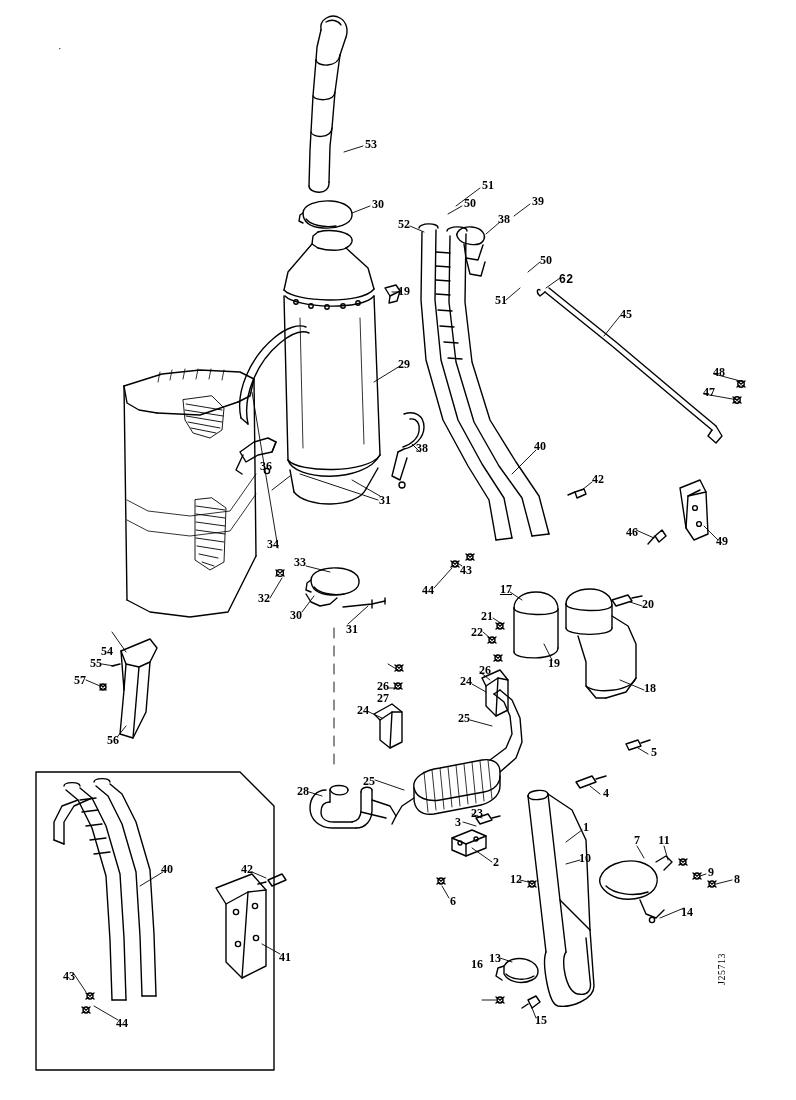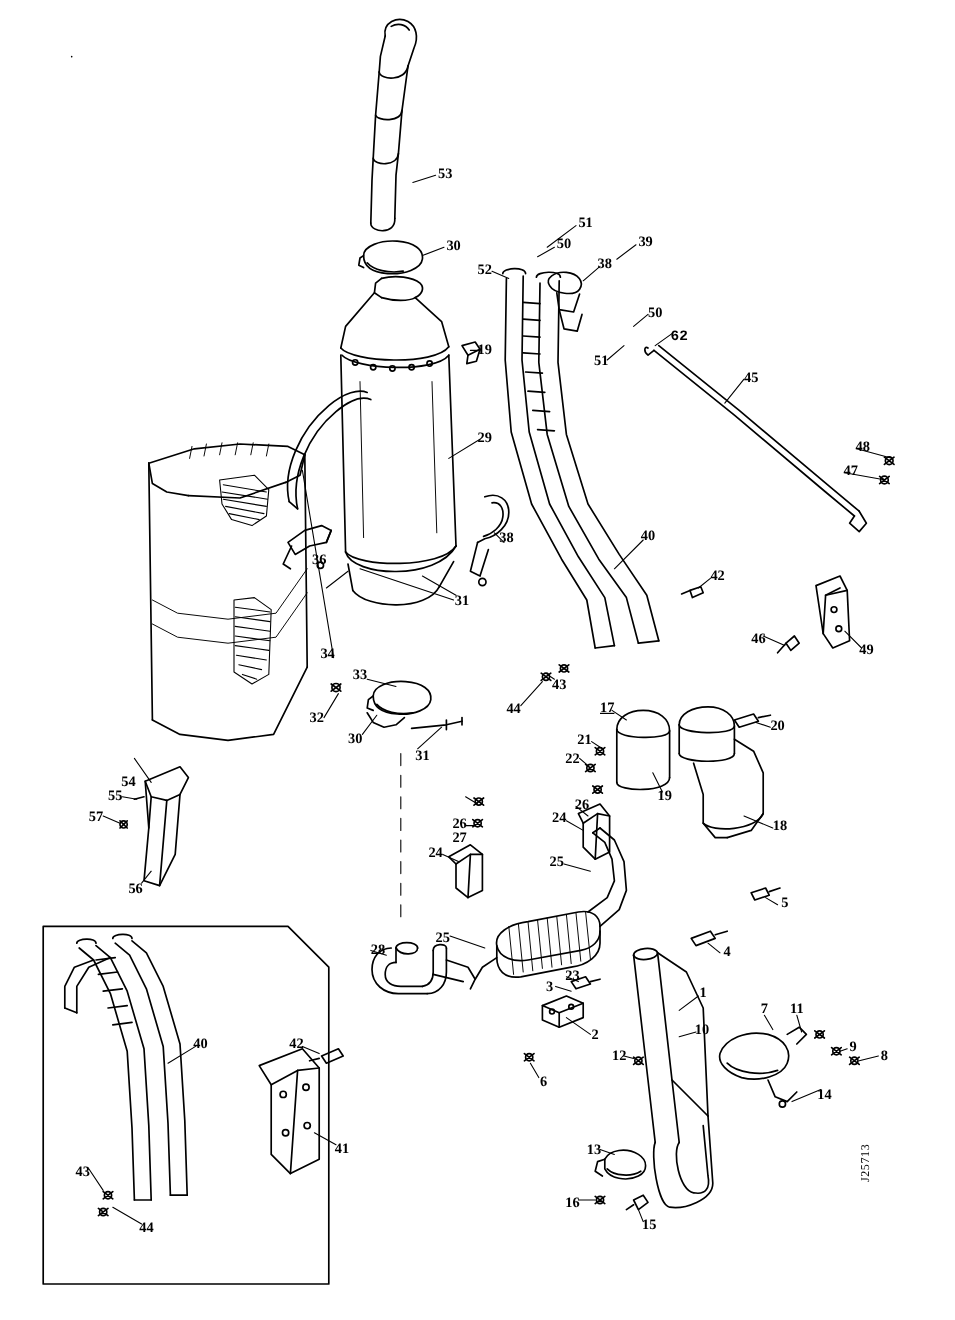--- a/index.html
+++ b/index.html
@@ -457,37 +457,37 @@
       <div class="callout" style="left: 96px; top: 663px;">55</div>
       <div class="callout" style="left: 80px; top: 680px;">57</div>
       <div class="callout" style="left: 113px; top: 740px;">56</div>
       <div class="callout" style="left: 383px; top: 661px; margin-top: 37px;">27</div>
       <div class="callout" style="left: 383px; top: 686px;">26</div>
       <div class="callout" style="left: 485px; top: 670px;">26</div>
       <div class="callout" style="left: 466px; top: 681px;">24</div>
       <div class="callout" style="left: 363px; top: 710px;">24</div>
       <div class="callout" style="left: 464px; top: 718px;">25</div>
       <div class="callout" style="left: 369px; top: 781px;">25</div>
-      <div class="callout" style="left: 303px; top: 791px; margin-left: 12px;">28</div>
+      <div class="callout" style="left: 303px; top: 791px;">28</div>
       <div class="callout" style="left: 654px; top: 752px;">5</div>
       <div class="callout" style="left: 606px; top: 793px;">4</div>
       <div class="callout" style="left: 477px; top: 813px;">23</div>
       <div class="callout" style="left: 458px; top: 822px;">3</div>
       <div class="callout" style="left: 586px; top: 827px;">1</div>
       <div class="callout" style="left: 637px; top: 840px;">7</div>
       <div class="callout" style="left: 664px; top: 840px;">11</div>
       <div class="callout" style="left: 496px; top: 862px;">2</div>
       <div class="callout" style="left: 585px; top: 858px;">10</div>
       <div class="callout" style="left: 711px; top: 872px;">9</div>
       <div class="callout" style="left: 737px; top: 879px;">8</div>
       <div class="callout" style="left: 516px; top: 879px;">12</div>
       <div class="callout" style="left: 453px; top: 901px;">6</div>
       <div class="callout" style="left: 687px; top: 912px;">14</div>
       <div class="callout" style="left: 495px; top: 958px;">13</div>
-      <div class="callout" style="left: 477px; top: 1002px; text-align: right;">16</div>
+      <div class="callout" style="left: 477px; top: 964px; text-align: right;">16</div>
       <div class="callout" style="left: 541px; top: 1020px;">15</div>
       <div class="callout" style="left: 167px; top: 869px;">40</div>
       <div class="callout" style="left: 247px; top: 869px;">42</div>
       <div class="callout" style="left: 285px; top: 957px;">41</div>
       <div class="callout" style="left: 69px; top: 976px;">43</div>
       <div class="callout" style="left: 122px; top: 1023px;">44</div>
     </div>
 </div>
 
 </body></html>

